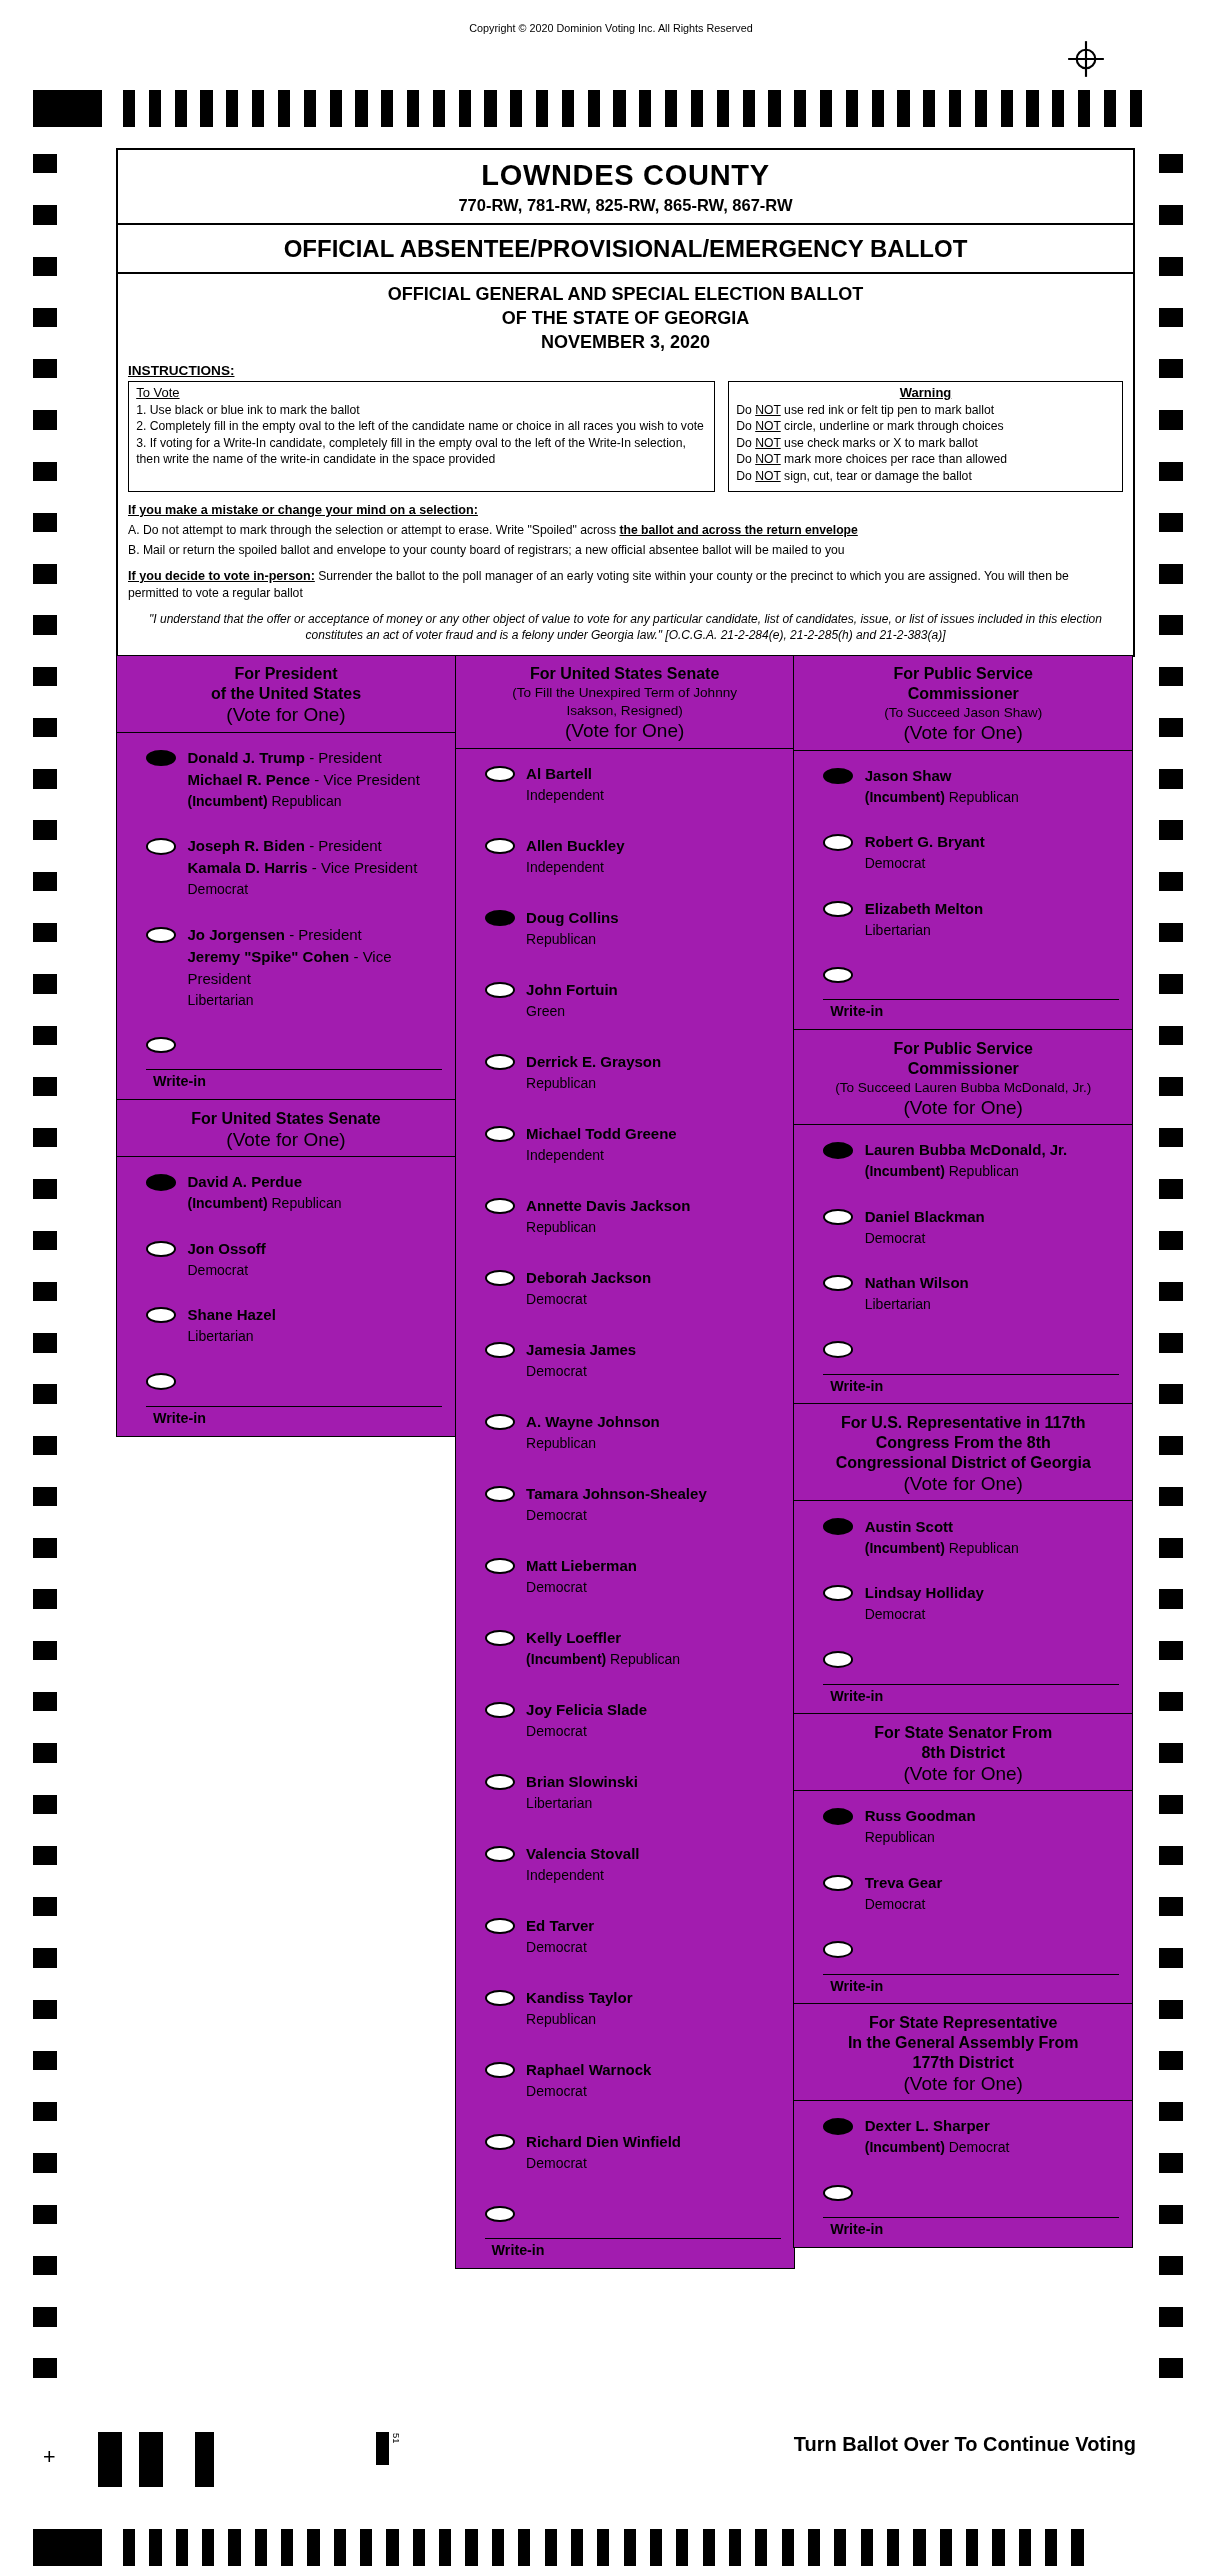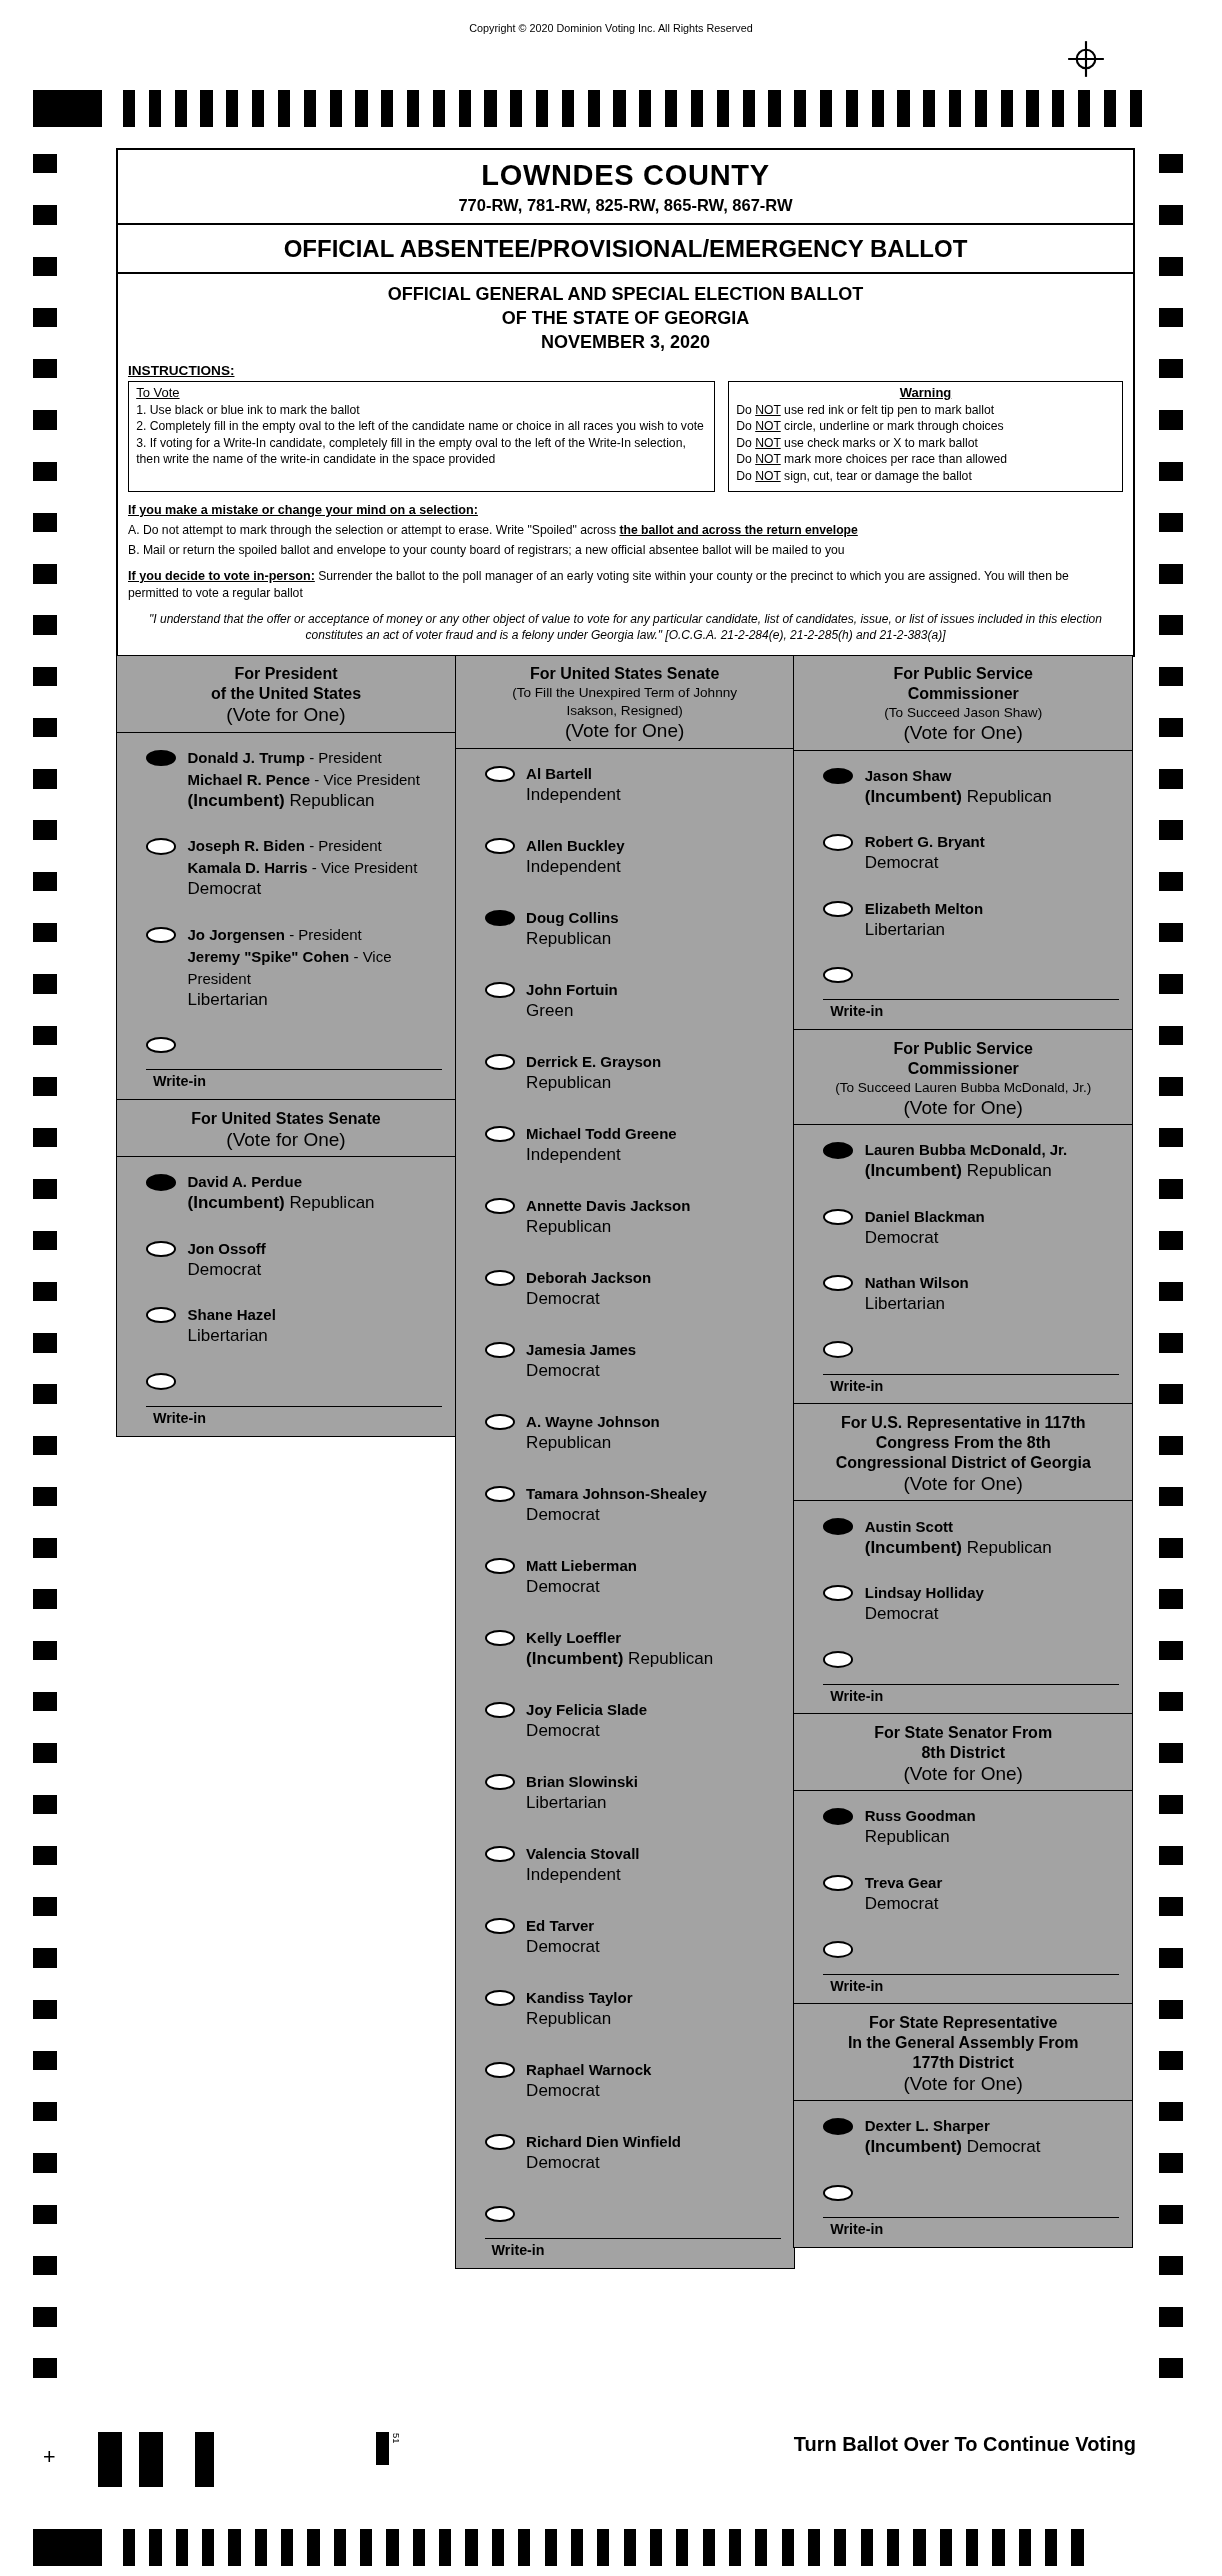--- a/index.html
+++ b/index.html
@@ -45,37 +45,37 @@
   .mistake > div { margin-top:3.6px; }
   .sec-head { font-weight:bold; text-decoration:underline; font-size:12.6px; }
   .seg-bu { font-weight:bold; text-decoration:underline; }
   .inperson { margin-top:10px; font-size:12.2px; line-height:16.5px; }
   .fraud { margin:10px auto 5.7px; font-style:italic; text-align:center; font-size:12px; line-height:16px; max-width:990px; }
 
   
   .contest-area { display:flex; align-items:flex-start; margin-top:-2.2px; }
   .bcol { width:340px; display:flex; flex-direction:column; }
   .bcol + .bcol { margin-left:-1.4px; }
-  .contest { border:1.4px solid #000; background:#a3a3a3; padding-bottom:4.3px; }
+  .contest { border:1.4px solid #000; background:#a21caf; padding-bottom:4.3px; }
   .contest + .contest { margin-top:-1.4px; }
   .section-title { font-size:18px; font-weight:bold; text-align:center; padding:10px 0 8.6px; border-bottom:1.4px solid #000; }
   .chead { text-align:center; padding:8.6px 5.7px 7.2px; border-bottom:1.4px solid #000; }
   .ctitle { font-size:16px; font-weight:bold; line-height:20px; }
   .csub  { font-size:13.6px; line-height:18px; }
   .cvote { font-size:19px; line-height:18px; margin-top:2.2px; }
   .cands { padding-top:14.3px; }
   .cand { display:flex; padding:0 5.7px 0 29px; margin-bottom:24.4px; }
   .bcol2 .cand { margin-bottom:30px; }
   .cand.emptyrow { margin-bottom:16px; }
   .oval { flex:none; width:30px; height:16.5px; border:2.2px solid #000; border-radius:50%; margin-top:2.9px; background:#fff; }
   .oval.filled { background:#000; }
   .ctext { padding-left:11.5px; }
   .cname { font-size:15px; line-height:22px; font-weight:bold; }
   .cname .role { font-weight:normal; }
-  .cparty { font-size:17px; line-height:20px; }
+  .cparty { font-size:14px; line-height:20px; }
   .cparty b { font-weight:bold; }
   .wline  { border-top:1.4px solid #000; margin:0 13px 0 29px; }
   .wlabel { font-size:14.3px; font-weight:bold; padding:2.9px 0 5.7px 36px; }
 
   
   .turnover { position:absolute; top:2433px; right:86px; font-size:20px; font-weight:bold; }
   .plus { position:absolute; top:2445px; left:43px; font-size:21.5px; }
   .fbar { position:absolute; top:2432px; background:#000; }
   .fbar1 { left:98px; width:24px; height:55px; }
   .fbar2 { left:139px; width:24px; height:55px; }

